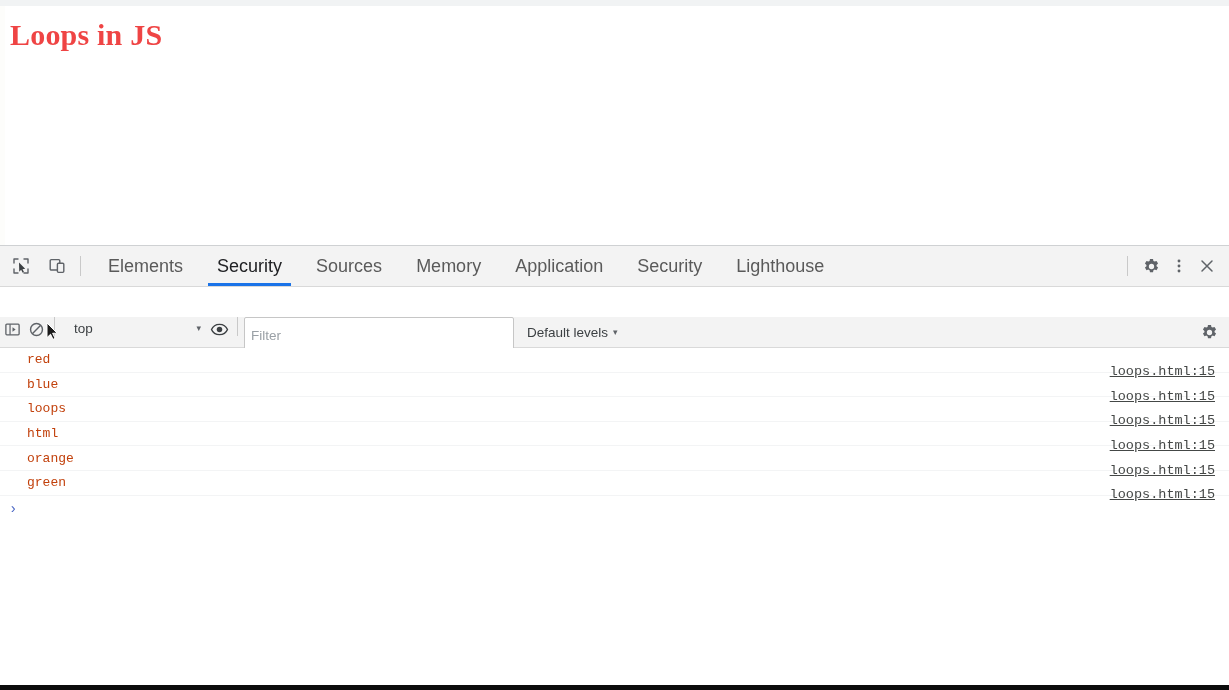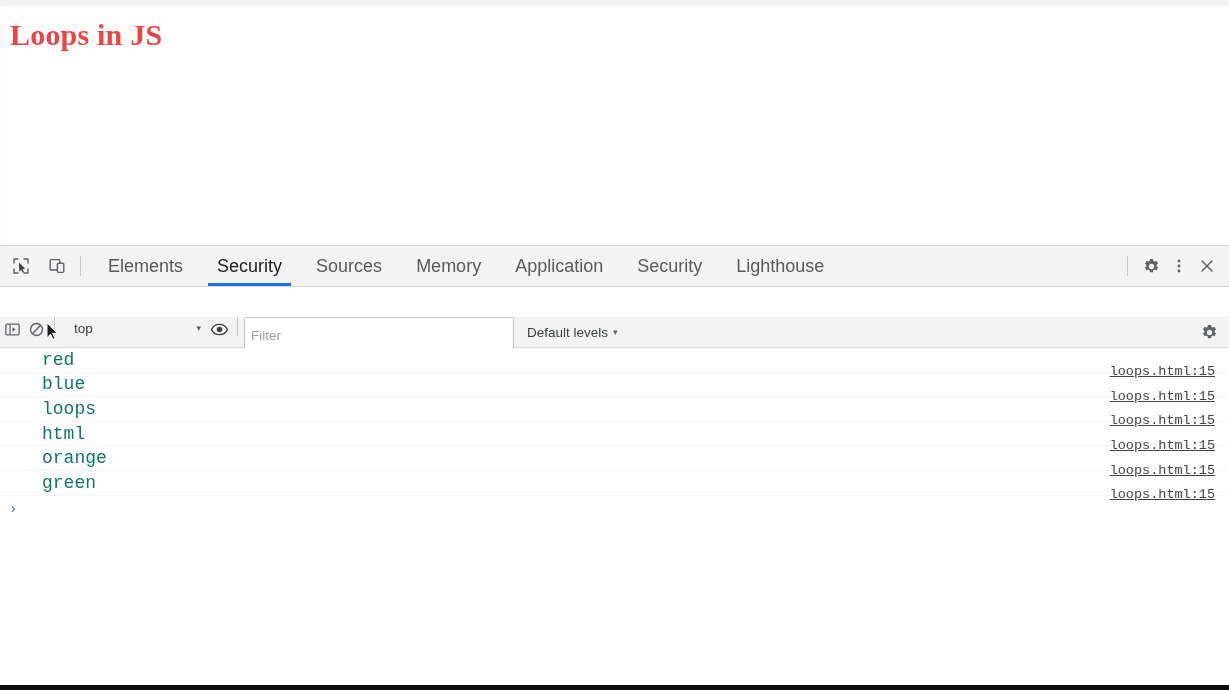--- a/index.html
+++ b/index.html
@@ -199,24 +199,24 @@
   }
   .log-row {
     position: relative;
     height: 24.6px;
     border-bottom: 1px solid #f3f4f5;
     display: flex;
     align-items: center;
     box-sizing: border-box;
   }
   .log-text {
-    padding-left: 42px;
+    padding-left: 27px;
     font-family: "Liberation Mono", monospace;
-    font-size: 18px;
-    color: #0f766e;
+    font-size: 13px;
+    color: #c2410c;
     white-space: pre;
   }
   .log-source {
     position: absolute;
     right: 14px;
     font-family: "Liberation Mono", monospace;
     font-size: 13.5px;
     color: #444746;
     text-decoration: underline;
     cursor: pointer;

